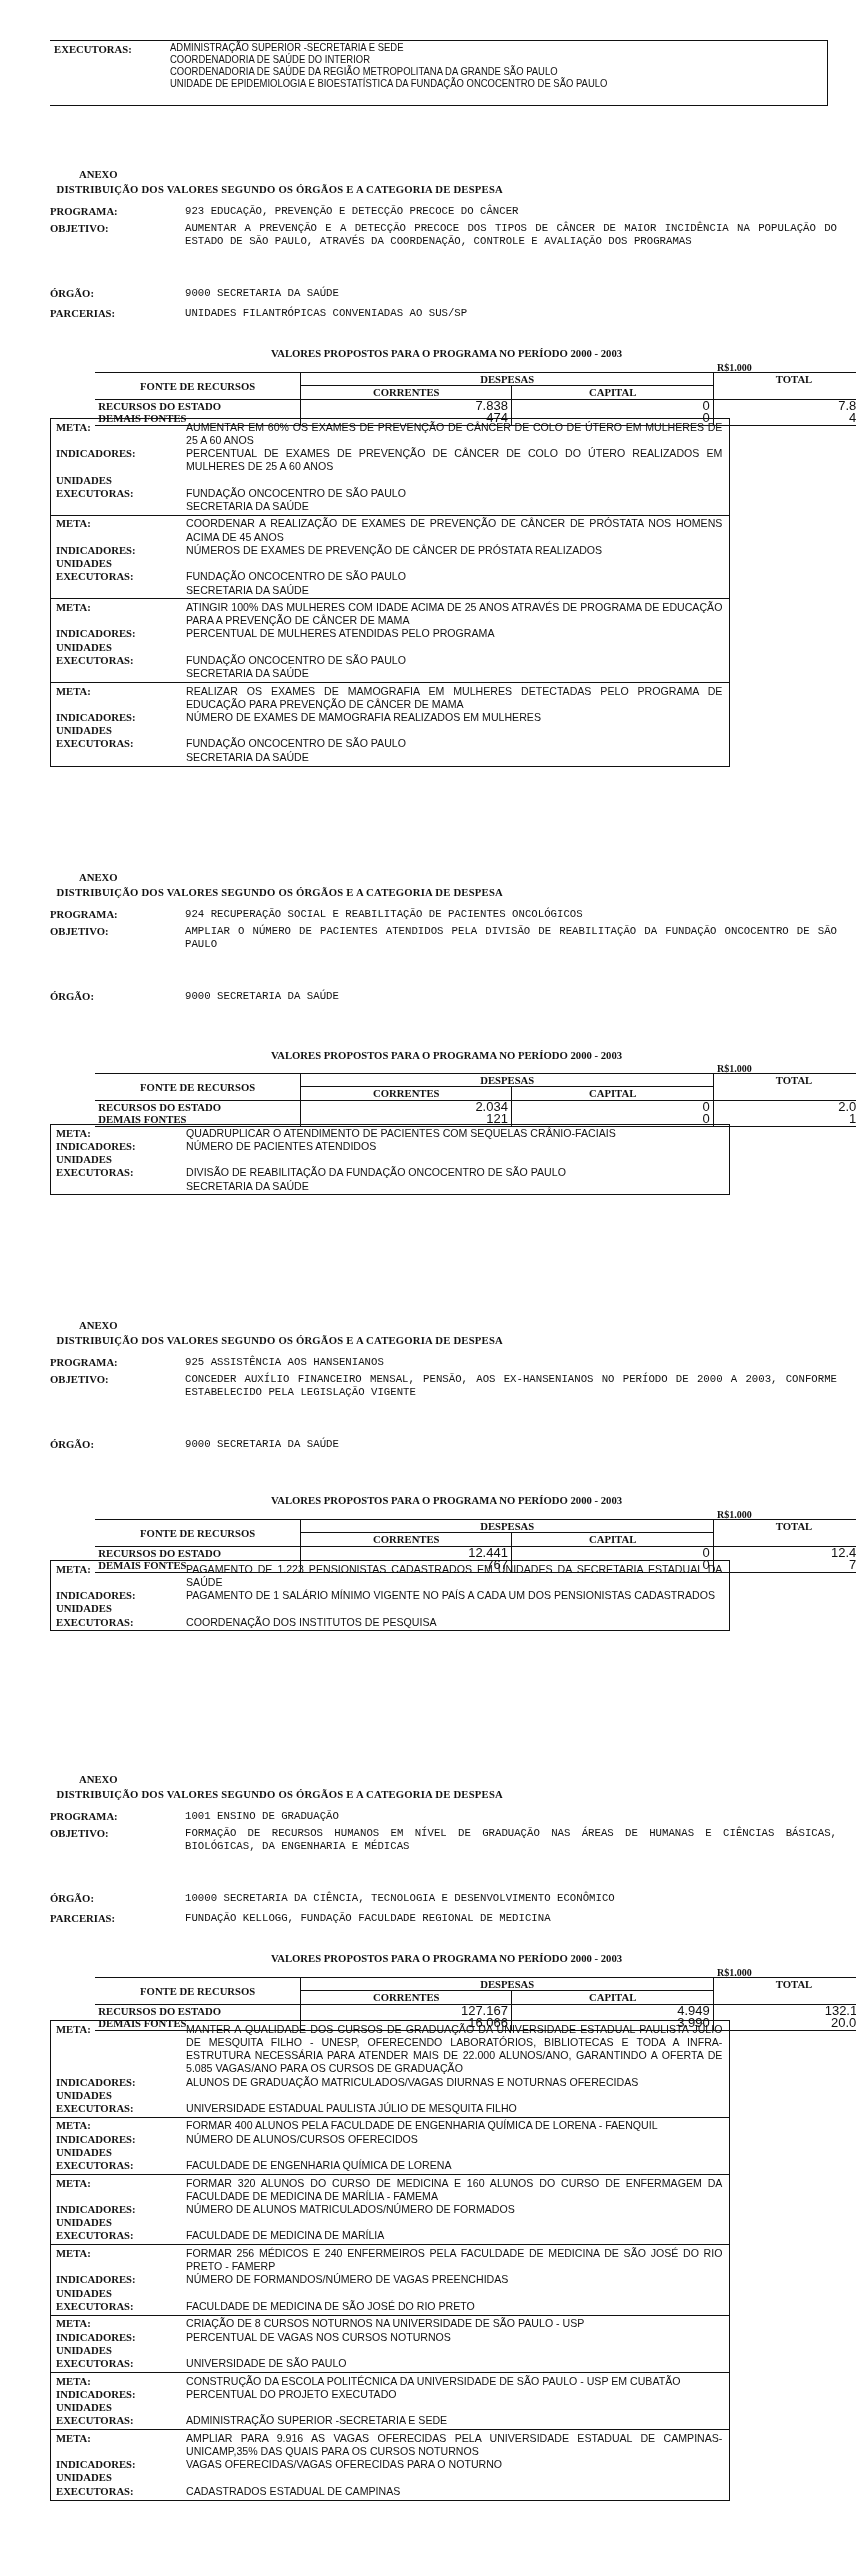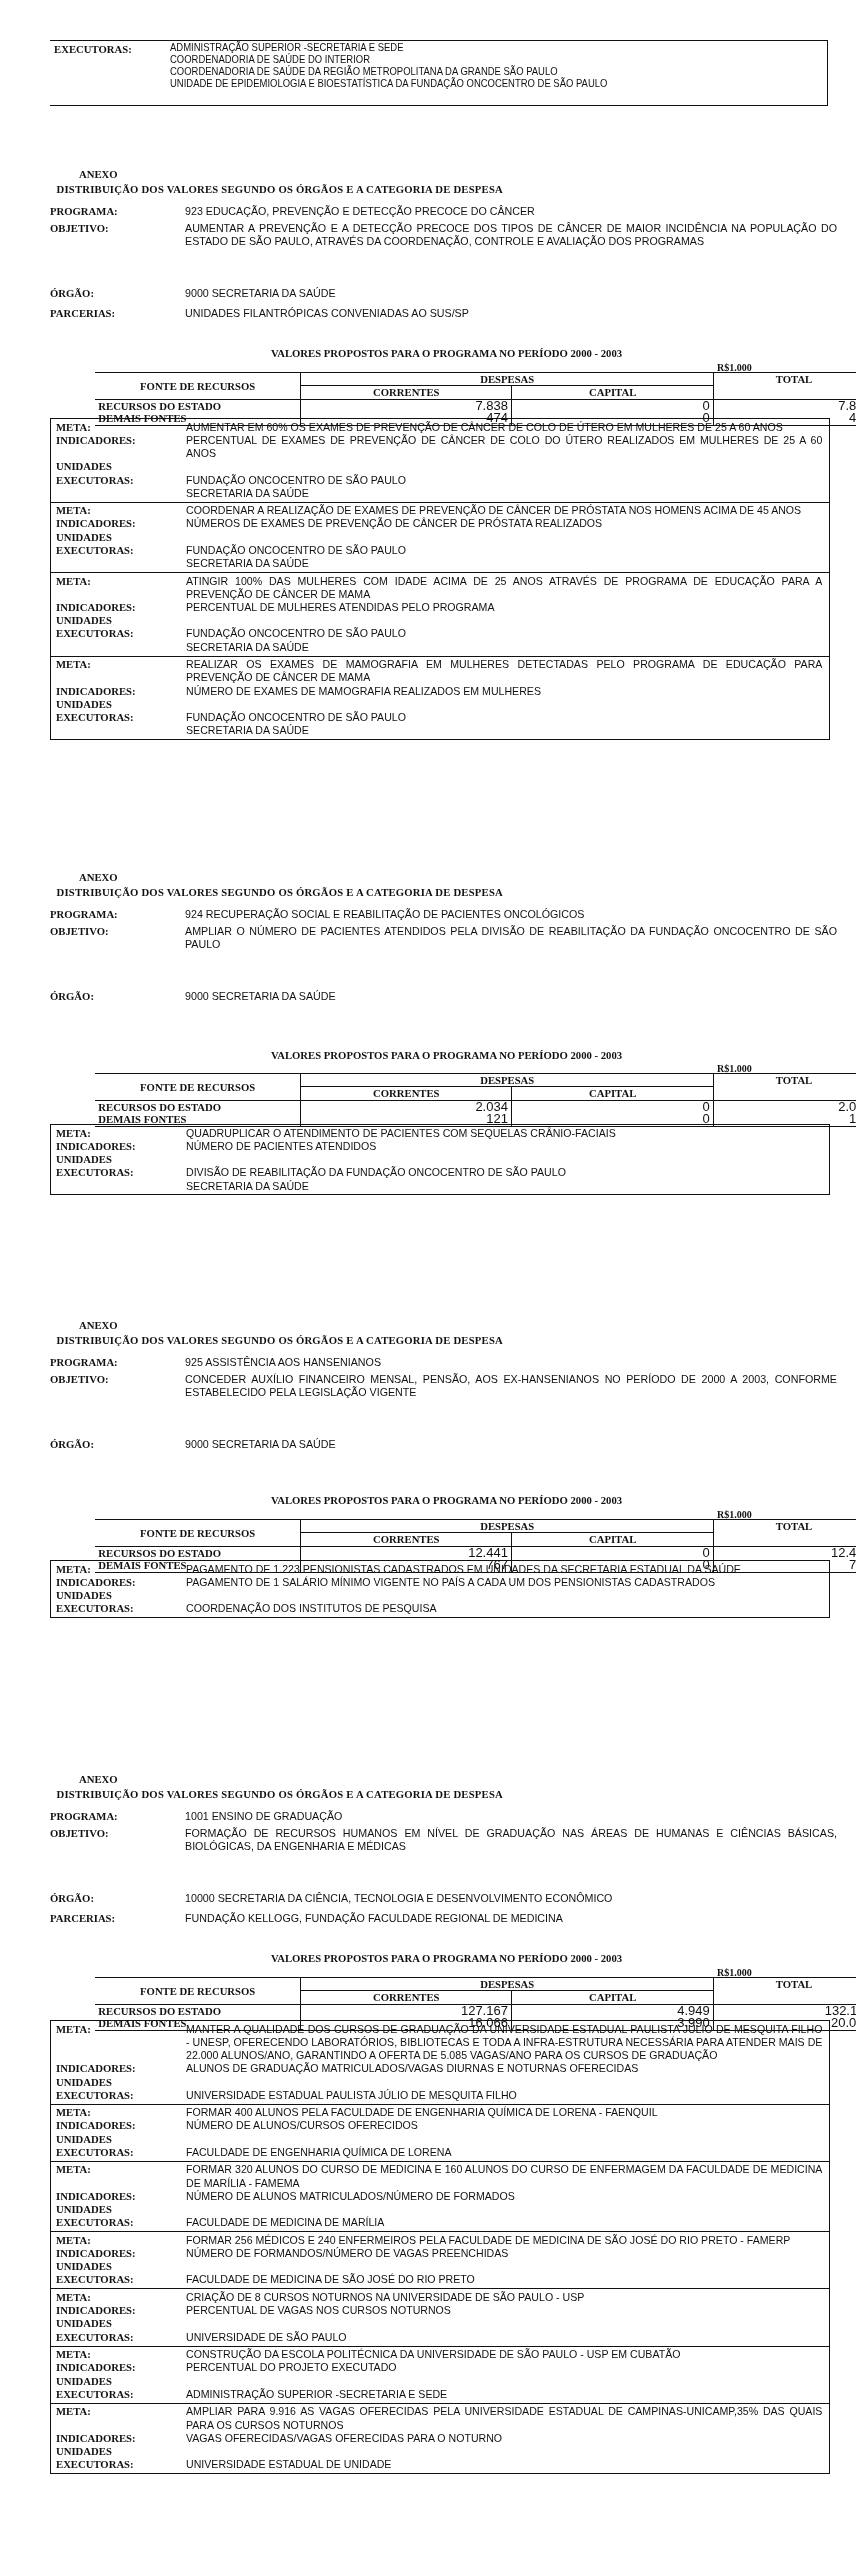--- a/index.html
+++ b/index.html
@@ -9,34 +9,34 @@
   
   .top-box { left: 50px; top: 40px; width: 778px; height: 66px; border: 1.7px solid #111; border-left: none; box-sizing: border-box; }
   .top-box .lbl { position: absolute; left: 4.1px; top: 1.7px; font-family: "Liberation Serif", serif; font-weight: bold; font-size: 10.7px; }
   .top-box .vals { position: absolute; left: 120px; top: 0.8px; font-family: "Liberation Sans", sans-serif; font-size: 10.3px; line-height: 12px; transform: scaleX(0.92); transform-origin: left top; }
 
   .section { position: absolute; left: 50px; width: 793px; }
   .anexo { position: absolute; left: 29px; font-family: "Liberation Serif", serif; font-weight: bold; font-size: 10.7px; }
   .distrib { position: absolute; left: 6.6px; font-family: "Liberation Serif", serif; font-weight: bold; font-size: 10.7px; letter-spacing: 0.2px; }
   .kv { position: absolute; left: 0; width: 793px; }
   .kv .k { position: absolute; left: 0; top: 0; font-family: "Liberation Serif", serif; font-weight: bold; font-size: 10.7px; }
-  .kv .v { position: absolute; left: 135px; top: 0; width: 652px; font-family: Liberation Sans, sans-serif; font-size: 10.7px; line-height: 13.2px; text-align: justify; }
+  .kv .v { position: absolute; left: 135px; top: 0; width: 652px; font-family: Liberation Mono, monospace; font-size: 10.7px; line-height: 13.2px; text-align: justify; }
   .valores-title { position: absolute; left: 0; width: 793px; text-align: center; font-family: "Liberation Serif", serif; font-weight: bold; font-size: 10.7px; }
   .unit { position: absolute; left: 667px; font-family: "Liberation Serif", serif; font-weight: bold; font-size: 10px; }
 
   table.fin { position: absolute; left: 0; width: 780px; border-collapse: collapse; font-family: "Liberation Serif", serif; font-size: 10.7px; margin-left: 45px; }
   table.fin th, table.fin td { border: 1.2px solid #111; padding: 0 3.3px; height: 12.4px; line-height: 12.4px; }
   table.fin th { font-weight: bold; text-align: center; }
   table.fin td.src { font-weight: bold; text-align: left; }
   table.fin td.num { font-family: "Liberation Sans", sans-serif; text-align: right; font-size: 13px; }
   table.fin tr.r1 td { border-bottom: none; }
   table.fin tr.r2 td { border-top: none; }
   table.fin td.src { border-left: none; }
 
-  .meta-box { position: absolute; left: 0; width: 780px; border: 1.7px solid #111; border-left: 0.8px solid #111; box-sizing: border-box; }
+  .meta-box { position: absolute; left: 0; width: 680px; border: 1.7px solid #111; border-left: 0.8px solid #111; box-sizing: border-box; }
   .meta-block { border-bottom: 1.7px solid #111; padding: 1.7px 0 1.7px 0; }
   .meta-block:last-child { border-bottom: none; }
   .mrow { display: flex; }
   .mrow .mk { width: 135px; flex: 0 0 135px; padding-left: 5px; box-sizing: border-box; font-family: "Liberation Serif", serif; font-weight: bold; font-size: 10.7px; line-height: 13.2px; }
   .mrow .mv { flex: 1; padding-right: 6.6px; font-family: "Liberation Sans", sans-serif; font-size: 10.6px; line-height: 13.2px; text-align: justify; }
 </style>
 </head>
 <body>
 
 <div class="abs top-box">
@@ -503,18 +503,18 @@
       <div class="mrow">
           <span class="mk">INDICADORES:</span>
           <span class="mv">VAGAS OFERECIDAS/VAGAS OFERECIDAS PARA O NOTURNO</span>
         </div>
       <div class="mrow">
           <span class="mk">UNIDADES</span>
           <span class="mv"></span>
         </div>
         <div class="mrow">
           <span class="mk">EXECUTORAS:</span>
-          <span class="mv">UNIVERSIDADE ESTADUAL DE UNIDADE</span>
+          <span class="mv">CADASTRADOS ESTADUAL DE CAMPINAS</span>
         </div>
       </div>
     </div>
   </div>
 
 
 </body></html>

